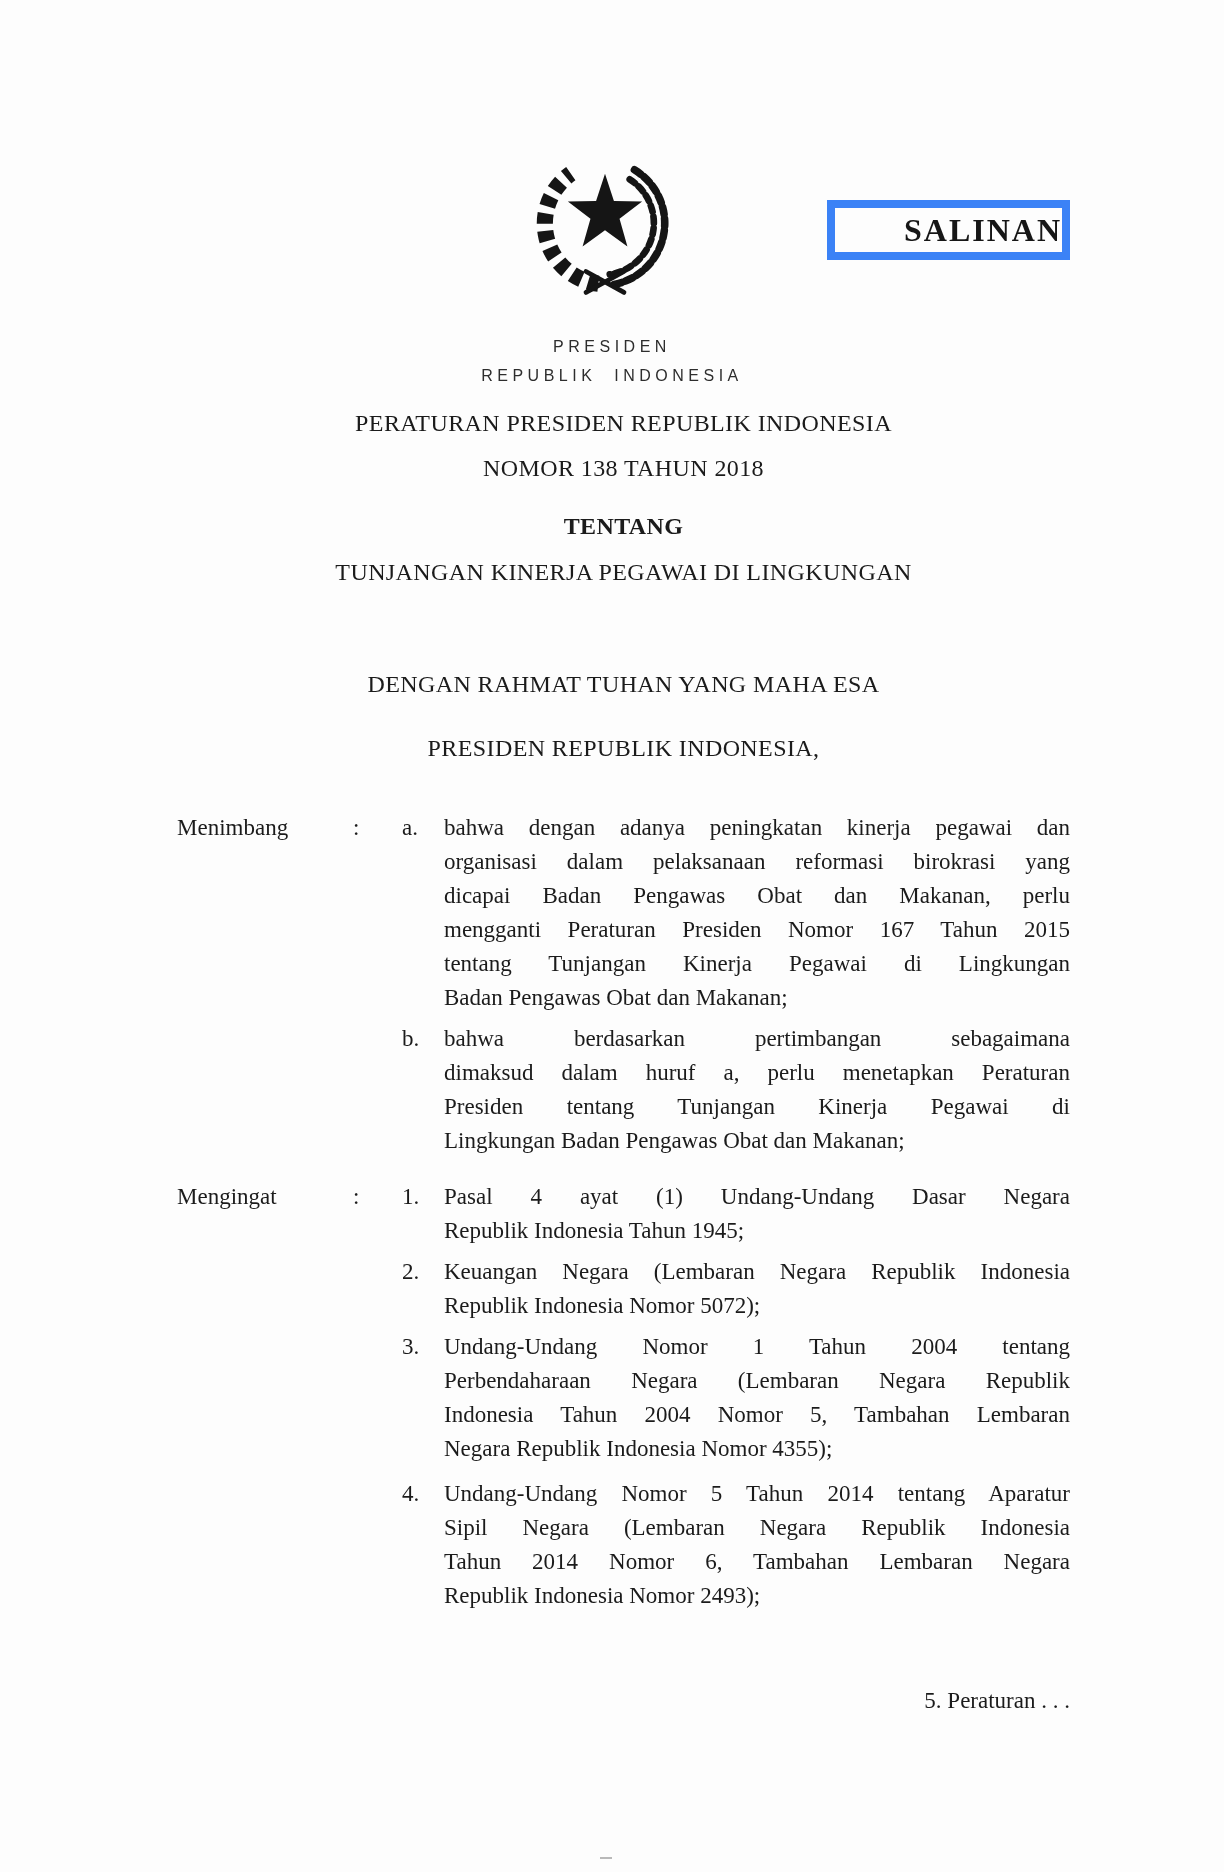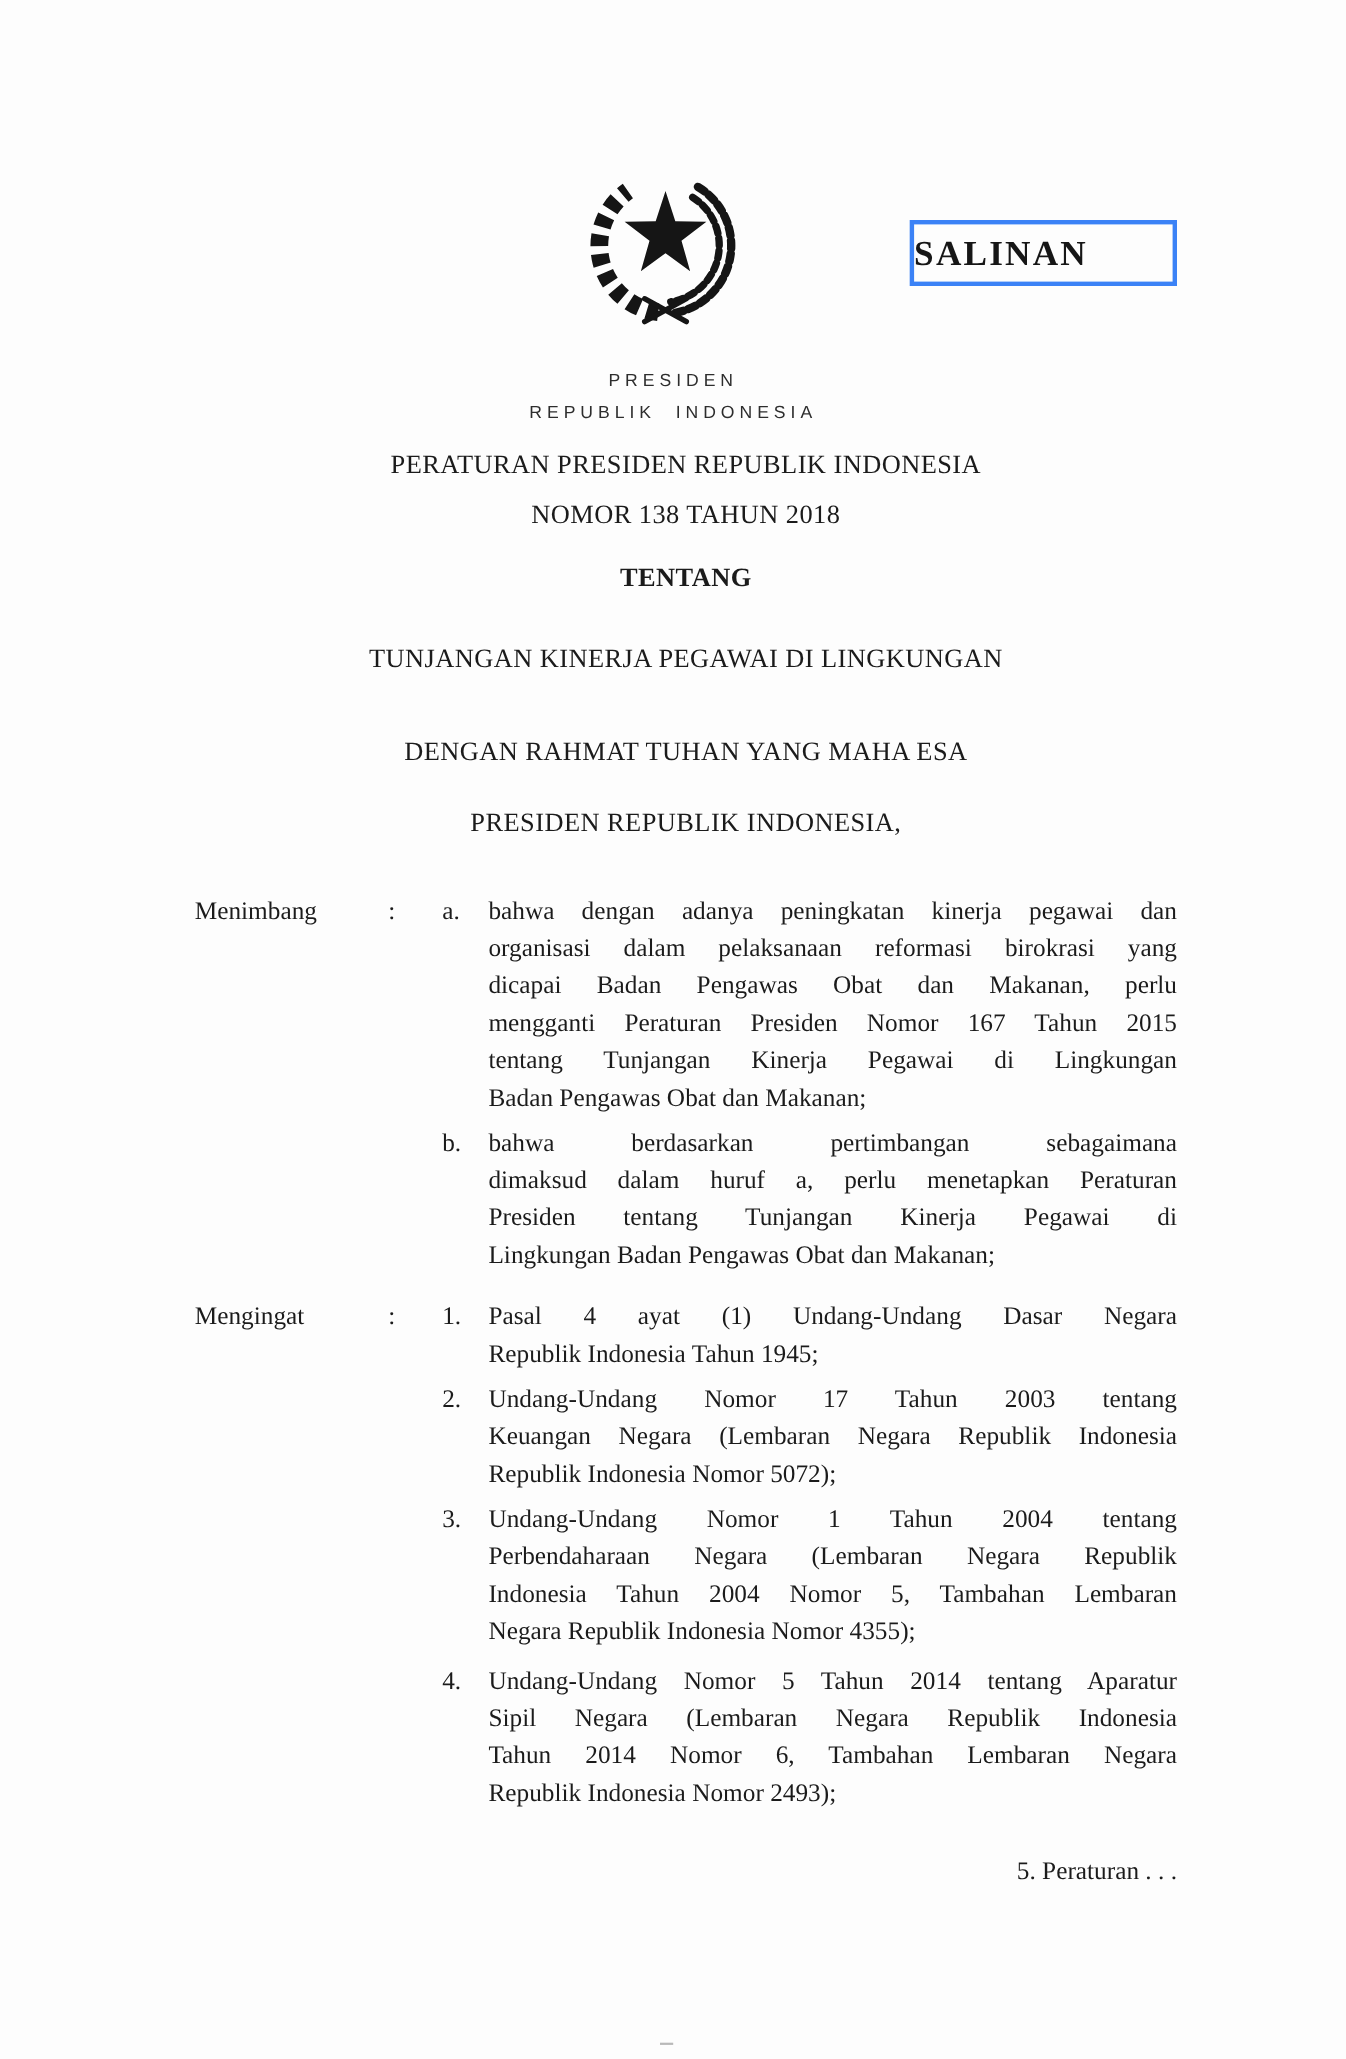--- a/index.html
+++ b/index.html
@@ -15,22 +15,22 @@
     color:#1b1b1b;
     overflow:hidden;
   }
   
   .emblem{
     position:absolute;left:529px;top:146px;width:152px;height:156px;
   }
   
   .stamp{
     position:absolute;left:827px;top:200px;width:243px;height:60px;
-    border:4px solid #3b82f6;box-sizing:border-box;
-    display:flex;align-items:center;justify-content:flex-start;
+    border:8px solid #3b82f6;box-sizing:border-box;
+    display:flex;align-items:center;justify-content:flex-end;
     font-size:32px;font-weight:bold;letter-spacing:2px;
     color:#161616;
   }
   
   .letterhead{
     position:absolute;left:0;top:332px;width:1224px;
     text-align:center;
     font-family:"Liberation Sans", sans-serif;
     font-size:16px;line-height:29px;
     letter-spacing:4.5px;word-spacing:9px;
@@ -40,21 +40,21 @@
   .hline{
     position:absolute;left:177px;width:893px;
     text-align:center;
     font-size:24px;line-height:26px;
     letter-spacing:0.4px;
     white-space:nowrap;
   }
   .t1{top:410px;}
   .t2{top:455px;}
   .t3{top:513px;font-weight:bold;}
-  .t4{top:586px;}
+  .t4{top:559px;}
   .t5{top:595px;}
   .t6{top:671px;}
   .t7{top:735px;}
   
   .clauses{
     position:absolute;left:177px;top:811px;width:893px;
     font-size:23px;line-height:34px;
   }
   .clause{
     display:grid;
@@ -162,21 +162,20 @@
         <div class="item">
           <div class="marker">1.</div>
           <div class="itext">
               <div class="jline">Pasal 4 ayat (1) Undang-Undang Dasar Negara</div>
               <div class="jline last">Republik Indonesia Tahun 1945;</div>
             </div>
         </div>
         <div class="item">
           <div class="marker">2.</div>
           <div class="itext">
-              <div class="jline">Undang-Undang Nomor 17 Tahun 2003 tentang</div>
               <div class="jline">Keuangan Negara (Lembaran Negara Republik Indonesia</div>
               <div class="jline last">Republik Indonesia Nomor 5072);</div>
             </div>
         </div>
         <div class="item">
           <div class="marker">3.</div>
           <div class="itext">
               <div class="jline">Undang-Undang Nomor 1 Tahun 2004 tentang</div>
               <div class="jline">Perbendaharaan Negara (Lembaran Negara Republik</div>
               <div class="jline">Indonesia Tahun 2004 Nomor 5, Tambahan Lembaran</div>

